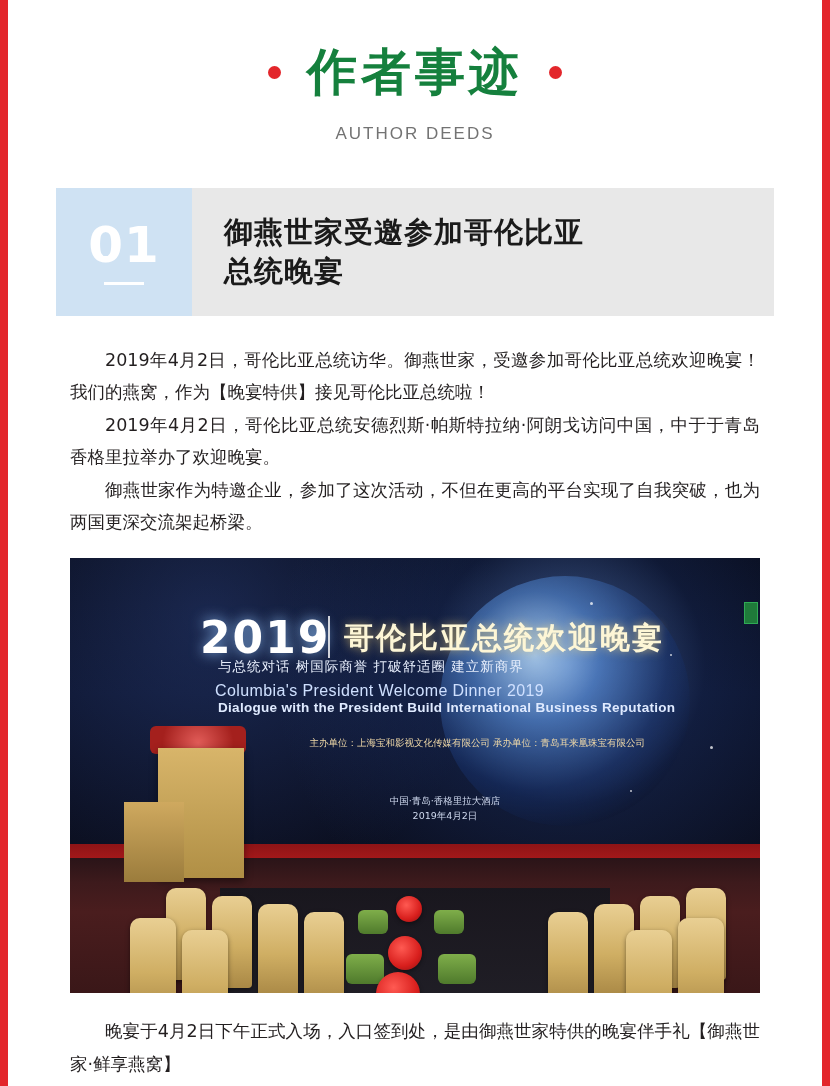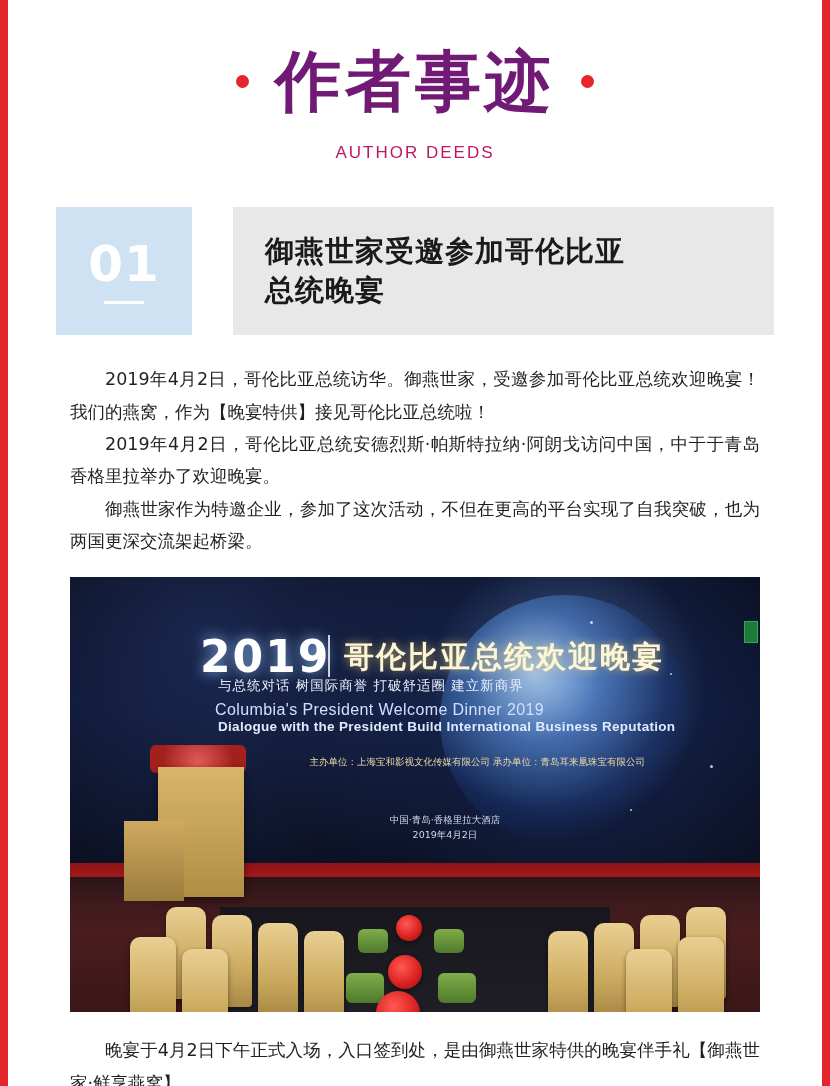--- a/index.html
+++ b/index.html
@@ -36,41 +36,40 @@
     gap: 26px;
   }
   .dot {
     width: 13px;
     height: 13px;
     border-radius: 50%;
     background: #e3262b;
     flex: 0 0 auto;
   }
   .main-title {
-    font-size: 66px;
+    font-size: 50px;
     font-weight: bold;
     letter-spacing: 4px;
-    color: #701a75;
+    color: #15803d;
     line-height: 1.2;
     font-family: "DejaVu Sans", "Liberation Sans", sans-serif;
   }
   .sub-title {
     margin-top: 22px;
     font-size: 17px;
     letter-spacing: 2px;
-    color: #be185d;
+    color: #737373;
     font-family: "Liberation Sans", sans-serif;
   }
   
   .band {
     margin: 44px 48px 0 48px;
     display: flex;
     align-items: stretch;
     height: 128px;
-    gap: 41px;
   }
   .band-num {
     width: 136px;
     background: #cfe2f3;
     display: flex;
     flex-direction: column;
     align-items: center;
     justify-content: center;
     flex: 0 0 auto;
   }

